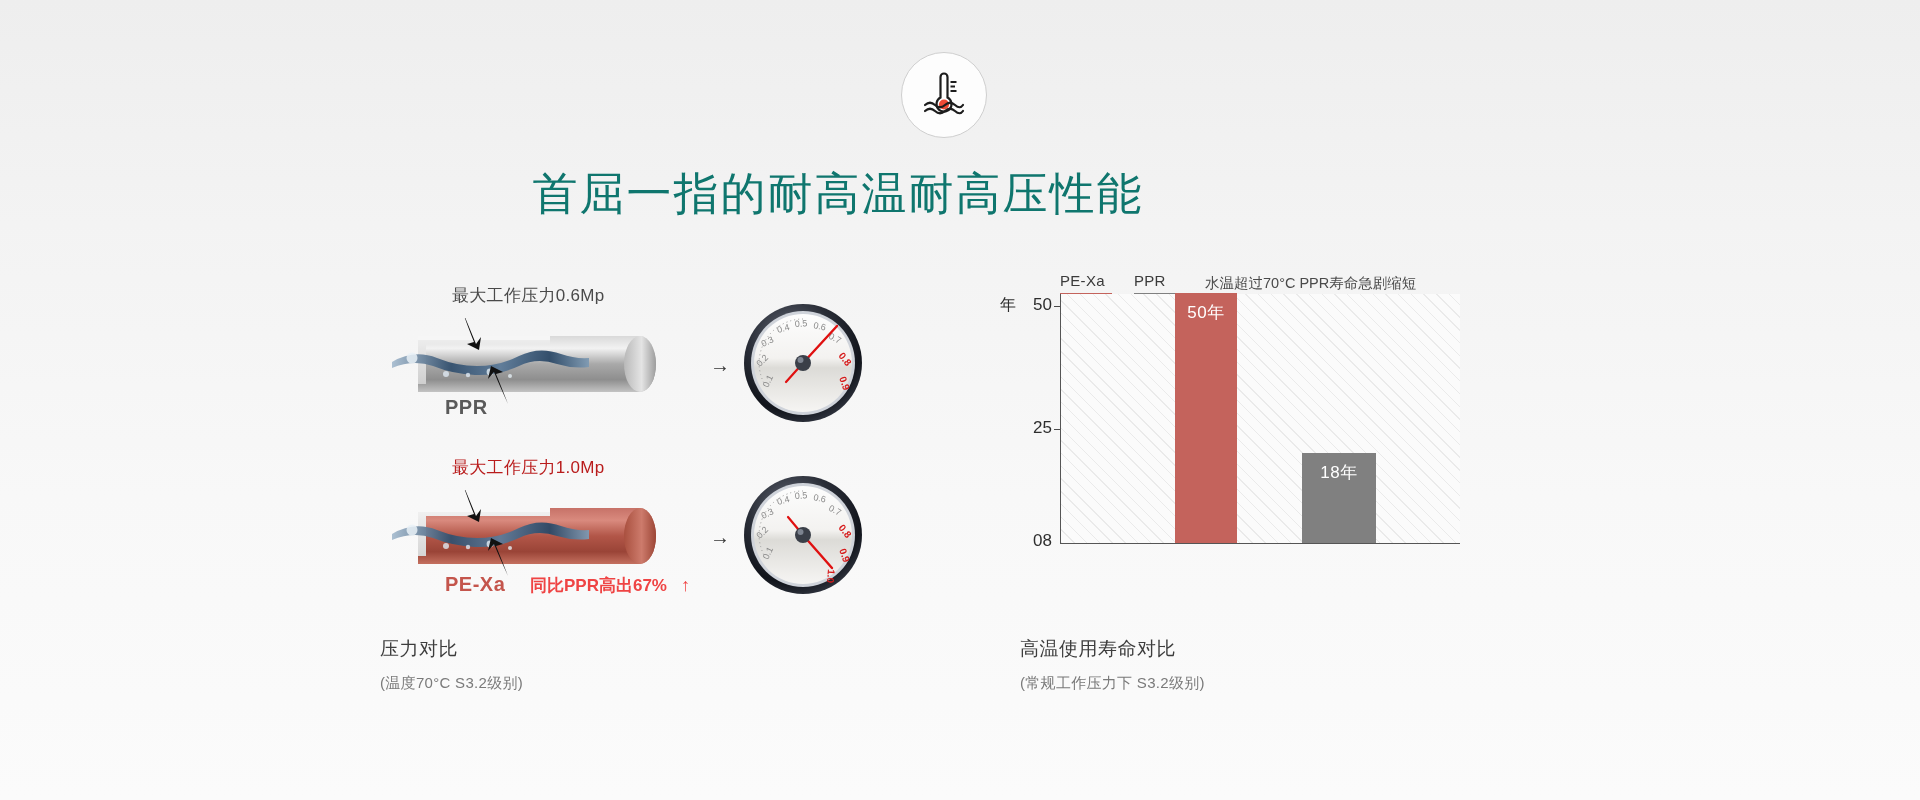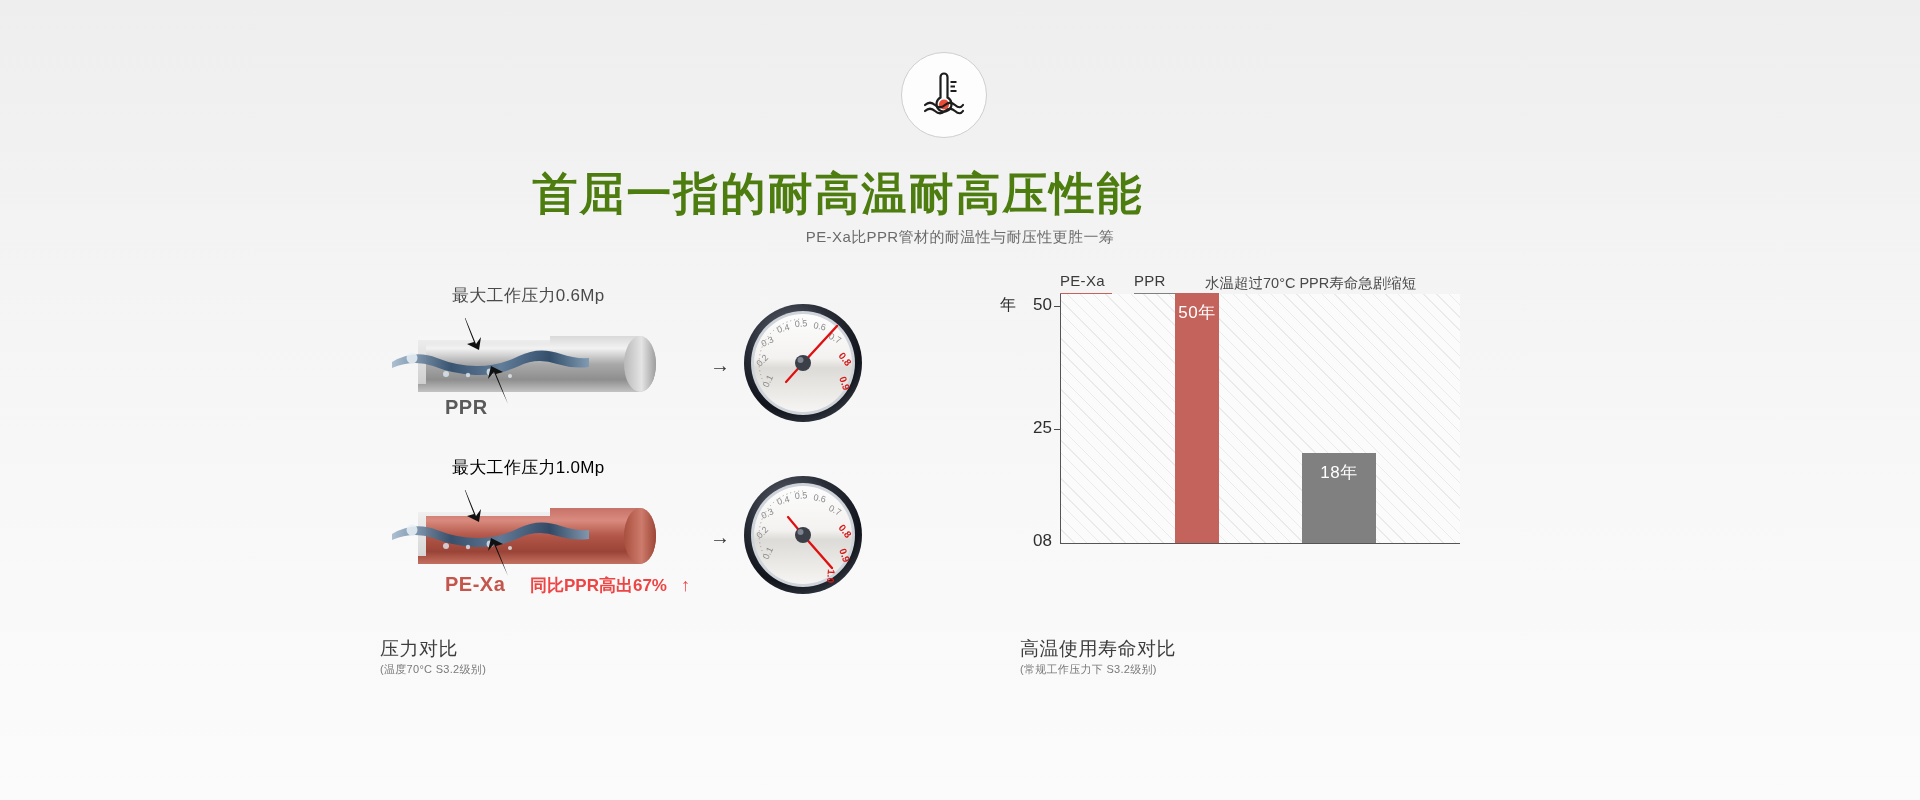--- a/index.html
+++ b/index.html
@@ -14,40 +14,40 @@
   
   .icon-badge {
     position: absolute; left: 901px; top: 52px;
     width: 86px; height: 86px; border-radius: 50%;
     background: #fdfdfd; border: 1px solid #cfcfcf;
     display: flex; align-items: center; justify-content: center;
   }
   .main-title {
     position: absolute; left: 0; top: 164px; width: 1676px;
     text-align: center; font-size: 45px; letter-spacing: 2px;
-    color: #4d7c0f; font-weight: 700;
+    color: #0f766e; font-weight: 400;
   }
   .sub-title {
     position: absolute; left: 0; top: 228px; width: 1920px;
     text-align: center; font-size: 15px; color: #6b6b6b; letter-spacing: .4px;
   }
 
   
   .left-panel { position: absolute; left: 390px; top: 288px; width: 500px; height: 300px; }
 
   .pipe-block { position: absolute; width: 500px; height: 150px; }
   .pipe-block.ppr  { top: 0px; }
   .pipe-block.pexa { top: 172px; }
 
   .press-label {
     position: absolute; left: 62px; top: -4px;
     font-size: 17px; white-space: nowrap; letter-spacing: .3px;
   }
   .press-label.gray { color: #4a4a4a; }
-  .press-label.red  { color: #000000; text-align: center; }
+  .press-label.red  { color: #b91c1c; text-align: center; }
 
   .pipe-svg { position: absolute; left: 0px; top: 30px; }
 
   .pipe-name {
     position: absolute; font-size: 20px; font-weight: bold; letter-spacing: .5px;
   }
   .pipe-name.gray { left: 55px; top: 108px; color: #5a5a5a; }
   .pipe-name.red  { left: 55px; top: 113px; color: #c4554c; }
   .pipe-extra {
     position: absolute; left: 140px; top: 114px;
@@ -57,21 +57,21 @@
 
   .flow-arrow {
     position: absolute; left: 320px; top: 66px;
     font-size: 20px; color: #333;
   }
 
   .gauge { position: absolute; left: 350px; top: 12px; }
 
   .cap-block { position: absolute; width: 520px; }
   .cap-title { font-size: 19px; color: #3d3d3d; letter-spacing: .5px; }
-  .cap-sub   { font-size: 11px; color: #7a7a7a; margin-top: 0; letter-spacing: .3px; }
+  .cap-sub   { font-size: 15px; color: #7a7a7a; margin-top: 12px; letter-spacing: .3px; }
   #left-caption  { left: 380px; top: 636px; }
   #right-caption { left: 1020px; top: 636px; }
 
   
   .chart-panel { position: absolute; left: 1000px; top: 272px; width: 560px; height: 340px; }
 
   .legend { position: absolute; left: 60px; top: 0px; display: flex; gap: 22px; }
   .legend-item { display: flex; flex-direction: column; align-items: flex-start; }
   .legend-text { font-size: 15px; color: #3a3a3a; letter-spacing: .3px; }
   .legend-swatch { width: 52px; height: 7px; margin-top: 4px; }
@@ -116,21 +116,20 @@
       <line x1="34.5" y1="15" x2="40.5" y2="15" stroke="#1d1d1d" stroke-width="2"></line>
       <line x1="34.5" y1="19.5" x2="39" y2="19.5" stroke="#1d1d1d" stroke-width="2"></line>
       <line x1="34.5" y1="24" x2="40.5" y2="24" stroke="#1d1d1d" stroke-width="2"></line>
 
       <path d="M9 38 q5 -4.5 10 0 t10 0 t10 0 t8 0" fill="none" stroke="#1d1d1d" stroke-width="2.2" stroke-linecap="round"></path>
       <path d="M9 44 q5 -4.5 10 0 t10 0 t10 0 t8 0" fill="none" stroke="#1d1d1d" stroke-width="2.2" stroke-linecap="round"></path>
     </svg>
   </div>
 
   <div class="main-title">首屈一指的耐高温耐高压性能</div>
-  <div class="sub-title">PE-Xa比PPR管材的耐温性与耐压性更胜一筹</div>
 
   <div class="left-panel">
 
     <div class="pipe-block ppr">
       <div class="press-label gray">最大工作压力0.6Mp</div>
 
       <svg class="pipe-svg" width="300" height="90" viewBox="0 0 300 90">
         <defs>
           <linearGradient id="gppr" x1="0" y1="0" x2="0" y2="1">
             <stop offset="0%" stop-color="#d9d9d9"></stop>
@@ -319,21 +318,21 @@
     <div class="y-unit">年</div>
 
     <div class="y-tick" style="left:16px; top:23px;">50</div>
     <div class="y-tick" style="left:16px; top:146px;">25</div>
     <div class="y-tick" style="left:16px; top:259px;">08</div>
 
     <div class="tick-mark" style="left:54px; top:34px;"></div>
     <div class="tick-mark" style="left:54px; top:157px;"></div>
 
     <div class="plot">
-      <div class="bar" id="bar-pexa" style="left:114px; width:44px; height:250px; background:#c4635c;">
+      <div class="bar" id="bar-pexa" style="left:114px; width:62px; height:250px; background:#c4635c;">
         <span class="bar-label">50年</span>
       </div>
       <div class="bar" id="bar-ppr" style="left:241px; width:74px; height:90px; background:#808080;">
         <span class="bar-label">18年</span>
       </div>
     </div>
   </div>
 
   <div class="cap-block" id="right-caption">
     <div class="cap-title">高温使用寿命对比</div>

